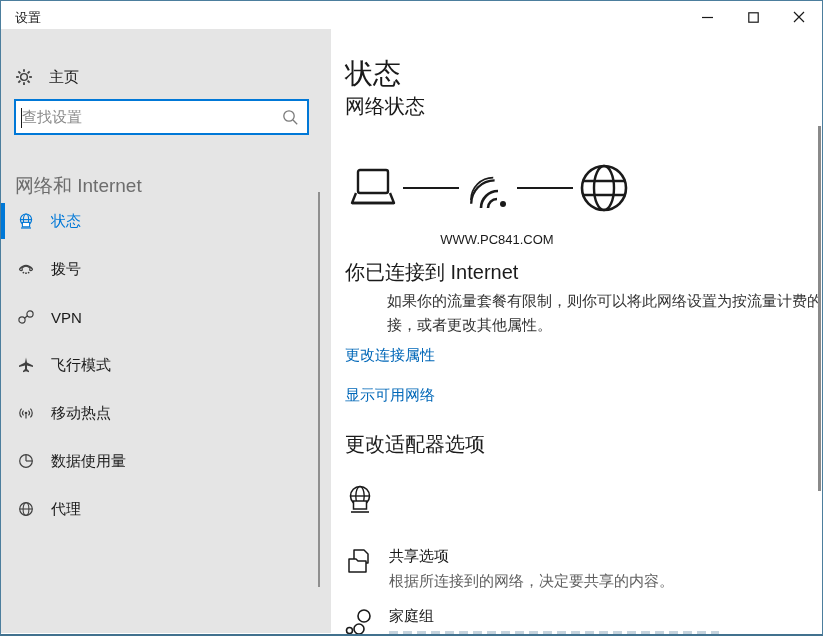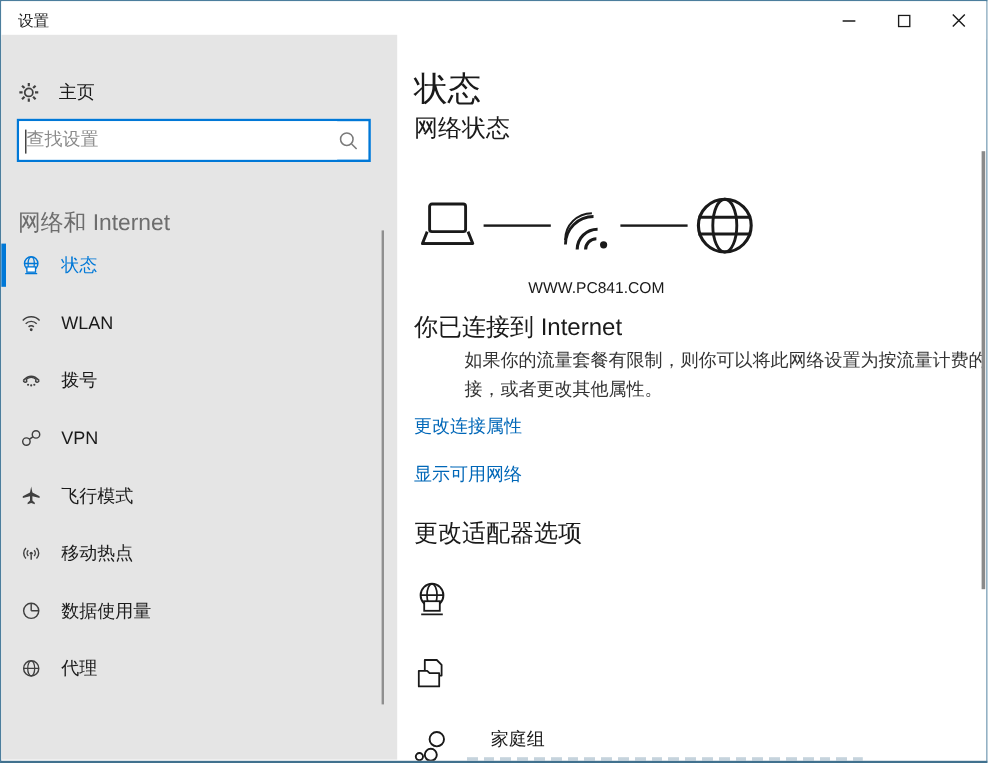--- a/index.html
+++ b/index.html
@@ -59,21 +59,21 @@
   .link { position:absolute; left:0; font-size:15px; color:#0067b8; cursor:pointer; }
   .link1 { top:313px; }
   .link2 { top:353px; }
   .change-heading { position:absolute; left:0; top:398px; }
   .setting-row { position:absolute; left:0; width:452px; display:flex; cursor:pointer; }
   .setting-row .sicon { width:30px; height:30px; margin-right:14px; flex:none; color:#1a1a1a; }
   .setting-row .stitle { font-size:15px; color:#1a1a1a; }
   .setting-row .sdesc { font-size:15px; color:#5f5f5f; margin-top:6px; }
   .row1 { top:452px; }
   .row2 { top:514px; }
-  .row3 { top:574px;gap:20px; }
+  .row3 { top:574px; }
   .cut-sliver { position:absolute; left:44px; top:598px; width:330px; height:4px; overflow:hidden;
     background:repeating-linear-gradient(90deg,#9fb6c6 0 9px,transparent 9px 14px); opacity:.6; }
   .main-scrollbar { position:absolute; right:3px; top:93px; width:3px; height:365px; background:#8a8a8a; }
 </style>
 </head>
 <body>
 
 <div class="window">
 
   <div class="titlebar">
@@ -134,30 +134,20 @@
         <svg class="nicon" viewBox="0 0 18 18">
           <circle cx="9" cy="7.6" r="5.6" fill="none" stroke="currentColor" stroke-width="1.2"></circle>
           <ellipse cx="9" cy="7.6" rx="2.6" ry="5.6" fill="none" stroke="currentColor" stroke-width="1.1"></ellipse>
           <line x1="3.4" y1="7.6" x2="14.6" y2="7.6" stroke="currentColor" stroke-width="1.1"></line>
           <rect x="5.4" y="10.4" width="7.2" height="4.4" fill="#fff" stroke="currentColor" stroke-width="1.1"></rect>
           <line x1="4" y1="16" x2="14" y2="16" stroke="currentColor" stroke-width="1.2"></line>
         </svg>
         <span class="nlbl">状态</span>
       </div>
 
-      <div class="nav-item">
-
-        <svg class="nicon" viewBox="0 0 18 18">
-          <path d="M2 7 a9.5 9.5 0 0 1 14 0" fill="none" stroke="currentColor" stroke-width="1.2"></path>
-          <path d="M4.4 9.8 a6.3 6.3 0 0 1 9.2 0" fill="none" stroke="currentColor" stroke-width="1.2"></path>
-          <path d="M6.8 12.4 a3.1 3.1 0 0 1 4.4 0" fill="none" stroke="currentColor" stroke-width="1.2"></path>
-          <circle cx="9" cy="14.8" r="1.2" fill="currentColor"></circle>
-        </svg>
-        <span class="nlbl">WLAN</span>
-      </div>
 
       <div class="nav-item">
 
         <svg class="nicon" viewBox="0 0 18 18">
           <path d="M2.5 9 Q9 2 15.5 9" fill="none" stroke="currentColor" stroke-width="1.3"></path>
           <path d="M2.5 9 a1.6 1.6 0 0 0 2.8 1 L5 8 a6 6 0 0 1 8 0 l-0.3 2 a1.6 1.6 0 0 0 2.8 -1" fill="none" stroke="currentColor" stroke-width="1.2"></path>
           <circle cx="6.4" cy="12.6" r="0.9" fill="currentColor"></circle>
           <circle cx="9" cy="13.2" r="0.9" fill="currentColor"></circle>
           <circle cx="11.6" cy="12.6" r="0.9" fill="currentColor"></circle>
         </svg>
@@ -269,20 +259,24 @@
         <rect x="8.5" y="16" width="13" height="8" fill="#fff" stroke="currentColor" stroke-width="1.5"></rect>
         <line x1="6" y1="27" x2="24" y2="27" stroke="currentColor" stroke-width="1.6"></line>
       </svg>
     </div>
 
     <div class="setting-row row2">
       <svg class="sicon" viewBox="0 0 30 30">
         <path d="M9 3 h10 l4 4 v9 h-14 z" fill="#fff" stroke="currentColor" stroke-width="1.5" stroke-linejoin="round"></path>
         <path d="M4 12 h7 l2 2 h8 v11 h-17 z" fill="#fff" stroke="currentColor" stroke-width="1.5" stroke-linejoin="round"></path>
       </svg>
+      <div>
+        <div class="stitle">共享选项</div>
+        <div class="sdesc">根据所连接到的网络，决定要共享的内容。</div>
+      </div>
     </div>
 
     <div class="setting-row row3">
       <svg class="sicon" viewBox="0 0 30 30">
         <circle cx="19" cy="9" r="6" fill="none" stroke="currentColor" stroke-width="1.6"></circle>
         <circle cx="14" cy="22" r="5" fill="none" stroke="currentColor" stroke-width="1.6"></circle>
         <circle cx="4.5" cy="23.5" r="3" fill="none" stroke="currentColor" stroke-width="1.6"></circle>
       </svg>
       <div>
         <div class="stitle">家庭组</div>

